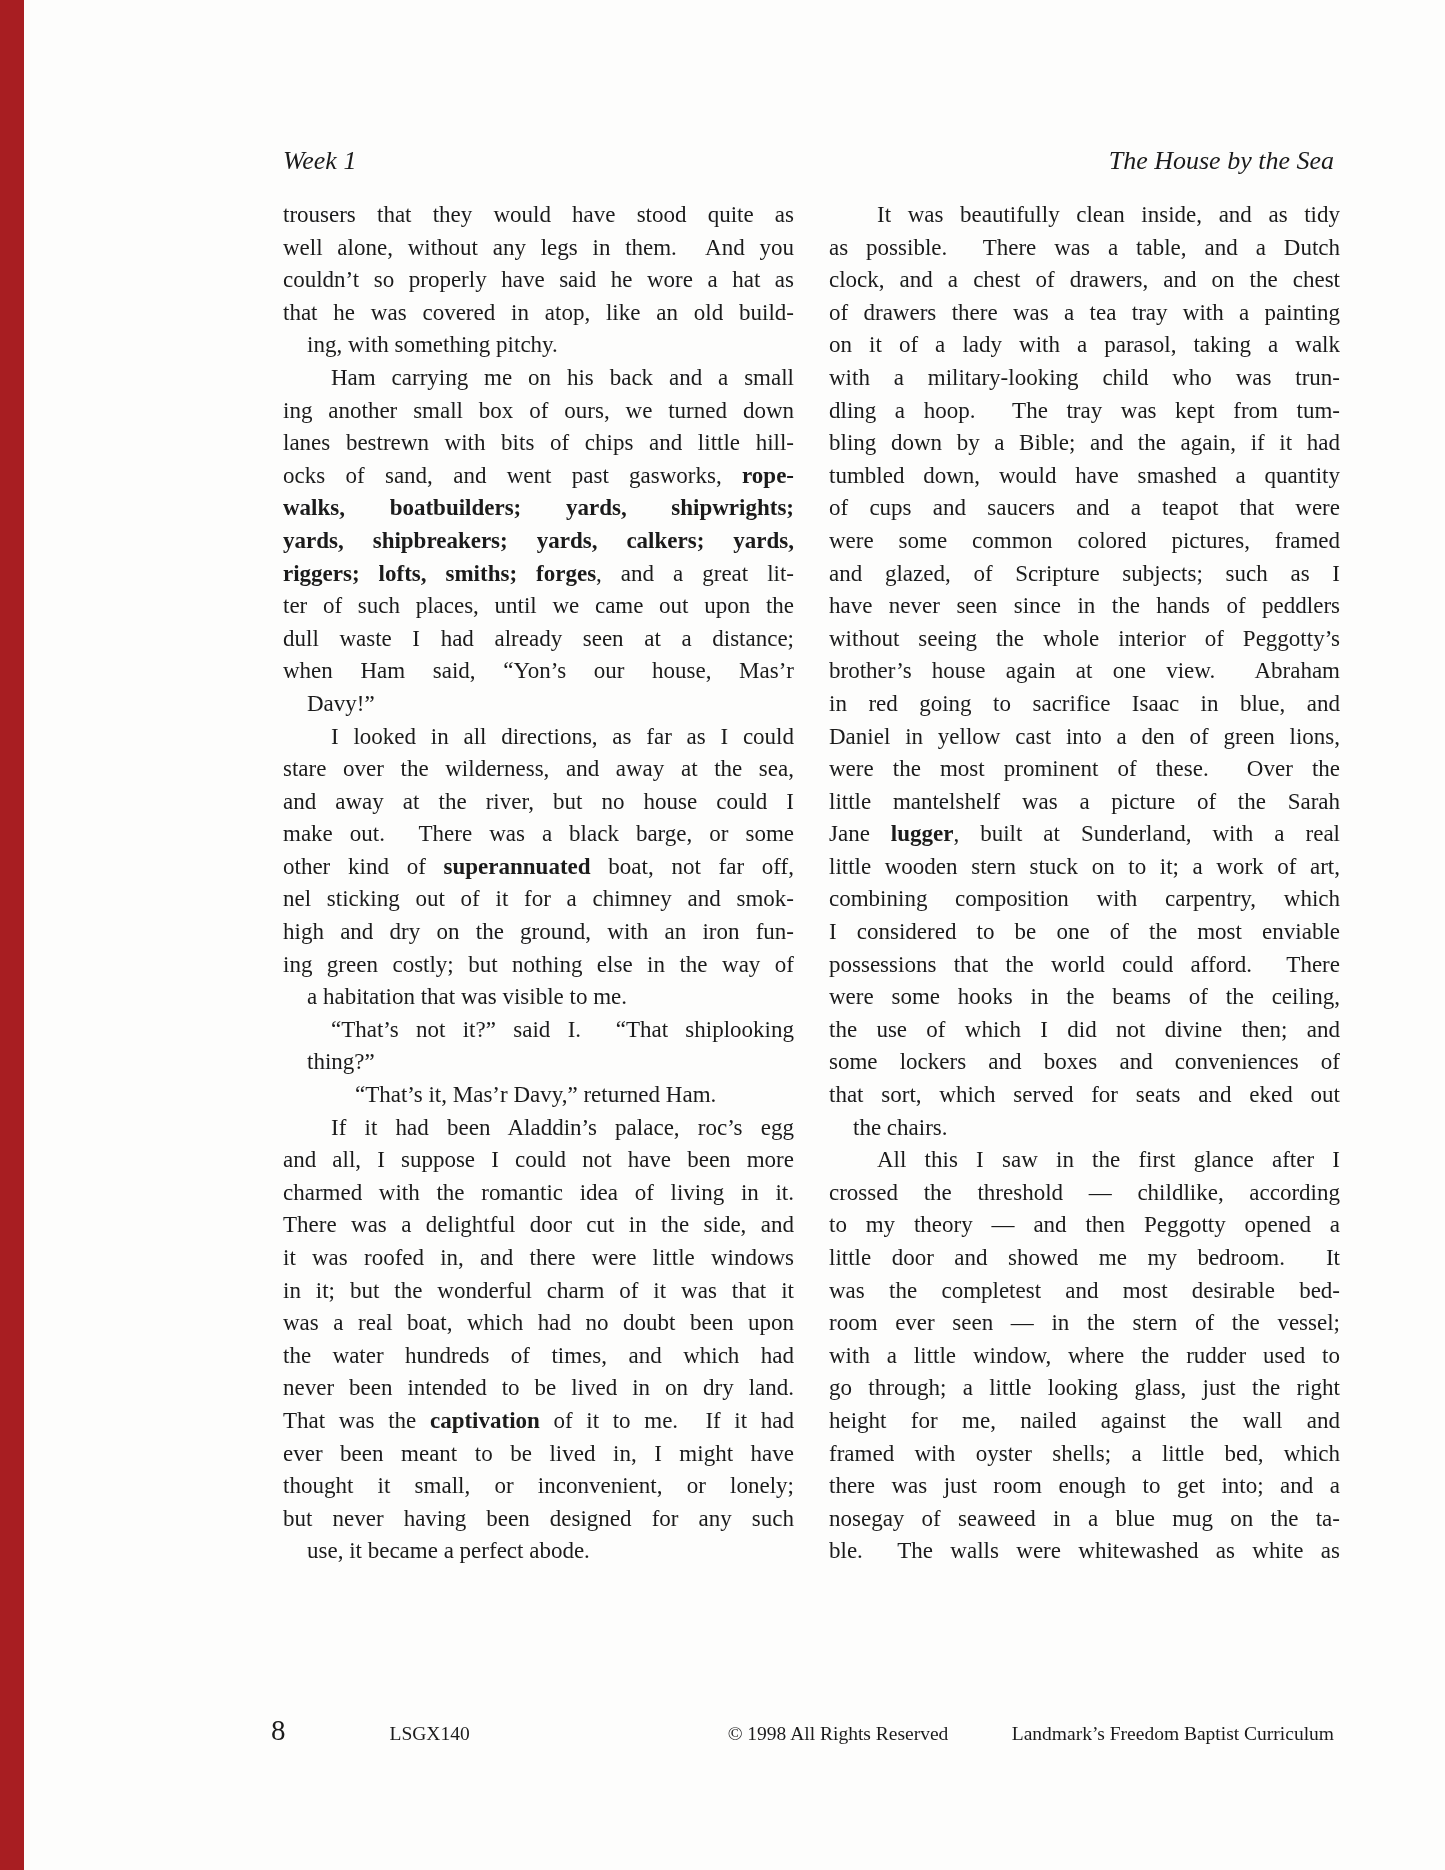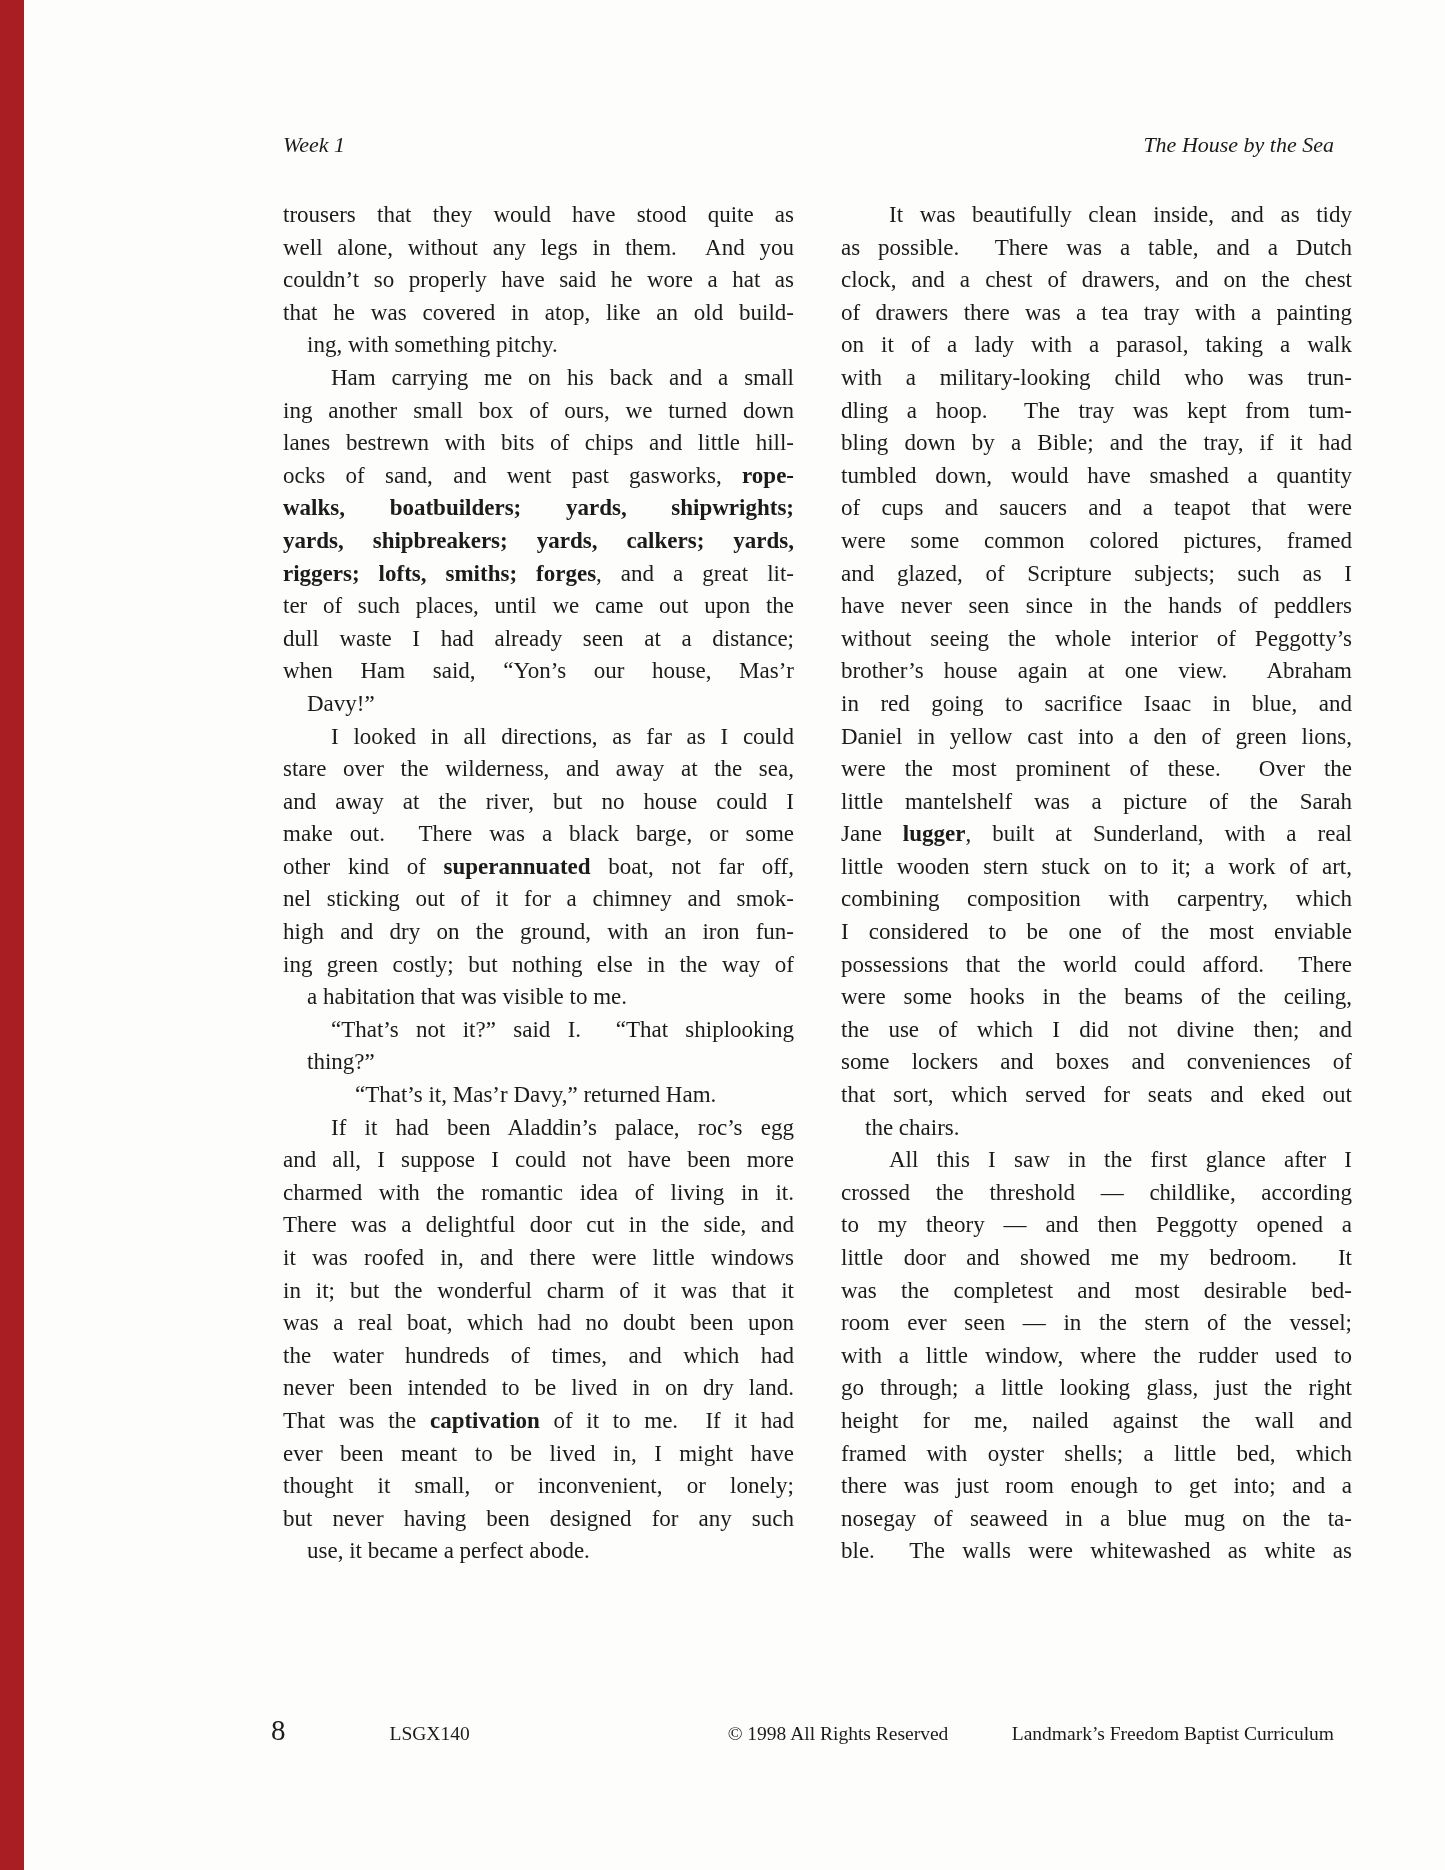--- a/index.html
+++ b/index.html
@@ -8,27 +8,27 @@
     width:1445px;height:1870px;
     background:#fdfdfc;
     font-family:"Liberation Serif", serif;
     color:#1b1b1b;
     overflow:hidden;
   }
   .edge-stripe{
     position:absolute;left:0;top:0;width:24px;height:1870px;
   }
   .header{
-    position:absolute;top:132px;left:283px;right:111px;
+    position:absolute;top:146px;left:283px;right:111px;
     display:flex;justify-content:space-between;align-items:flex-end;
-    font-style:italic;font-size:22px;
+    font-style:italic;font-size:26px;
   }
   .columns{
     position:absolute;top:199px;left:283px;
-    display:flex;gap:47px;
+    display:flex;gap:35px;
   }
   .col{
     width:511px;
     font-size:23px;
     line-height:32.6px;
   }
   .line{
     height:32.6px;
     text-align:justify;
     text-align-last:justify;
@@ -104,21 +104,21 @@
         <div class="line end">use, it became a perfect abode.</div>
       </div>
     <div class="col">
         <div class="line indent">It was beautifully clean inside, and as tidy</div>
         <div class="line">as possible.&nbsp; There was a table, and a Dutch</div>
         <div class="line">clock, and a chest of drawers, and on the chest</div>
         <div class="line">of drawers there was a tea tray with a painting</div>
         <div class="line">on it of a lady with a parasol, taking a walk</div>
         <div class="line">with a military-looking child who was trun-</div>
         <div class="line">dling a hoop.&nbsp; The tray was kept from tum-</div>
-        <div class="line">bling down by a Bible; and the tray, if it had</div>
+        <div class="line">bling down by a Bible; and the again, if it had</div>
         <div class="line">tumbled down, would have smashed a quantity</div>
         <div class="line">of cups and saucers and a teapot that were</div>
         <div class="line">were some common colored pictures, framed</div>
         <div class="line">and glazed, of Scripture subjects; such as I</div>
         <div class="line">have never seen since in the hands of peddlers</div>
         <div class="line">without seeing the whole interior of Peggotty’s</div>
         <div class="line">brother’s house again at one view.&nbsp; Abraham</div>
         <div class="line">in red going to sacrifice Isaac in blue, and</div>
         <div class="line">Daniel in yellow cast into a den of green lions,</div>
         <div class="line">were the most prominent of these.&nbsp; Over the</div>

